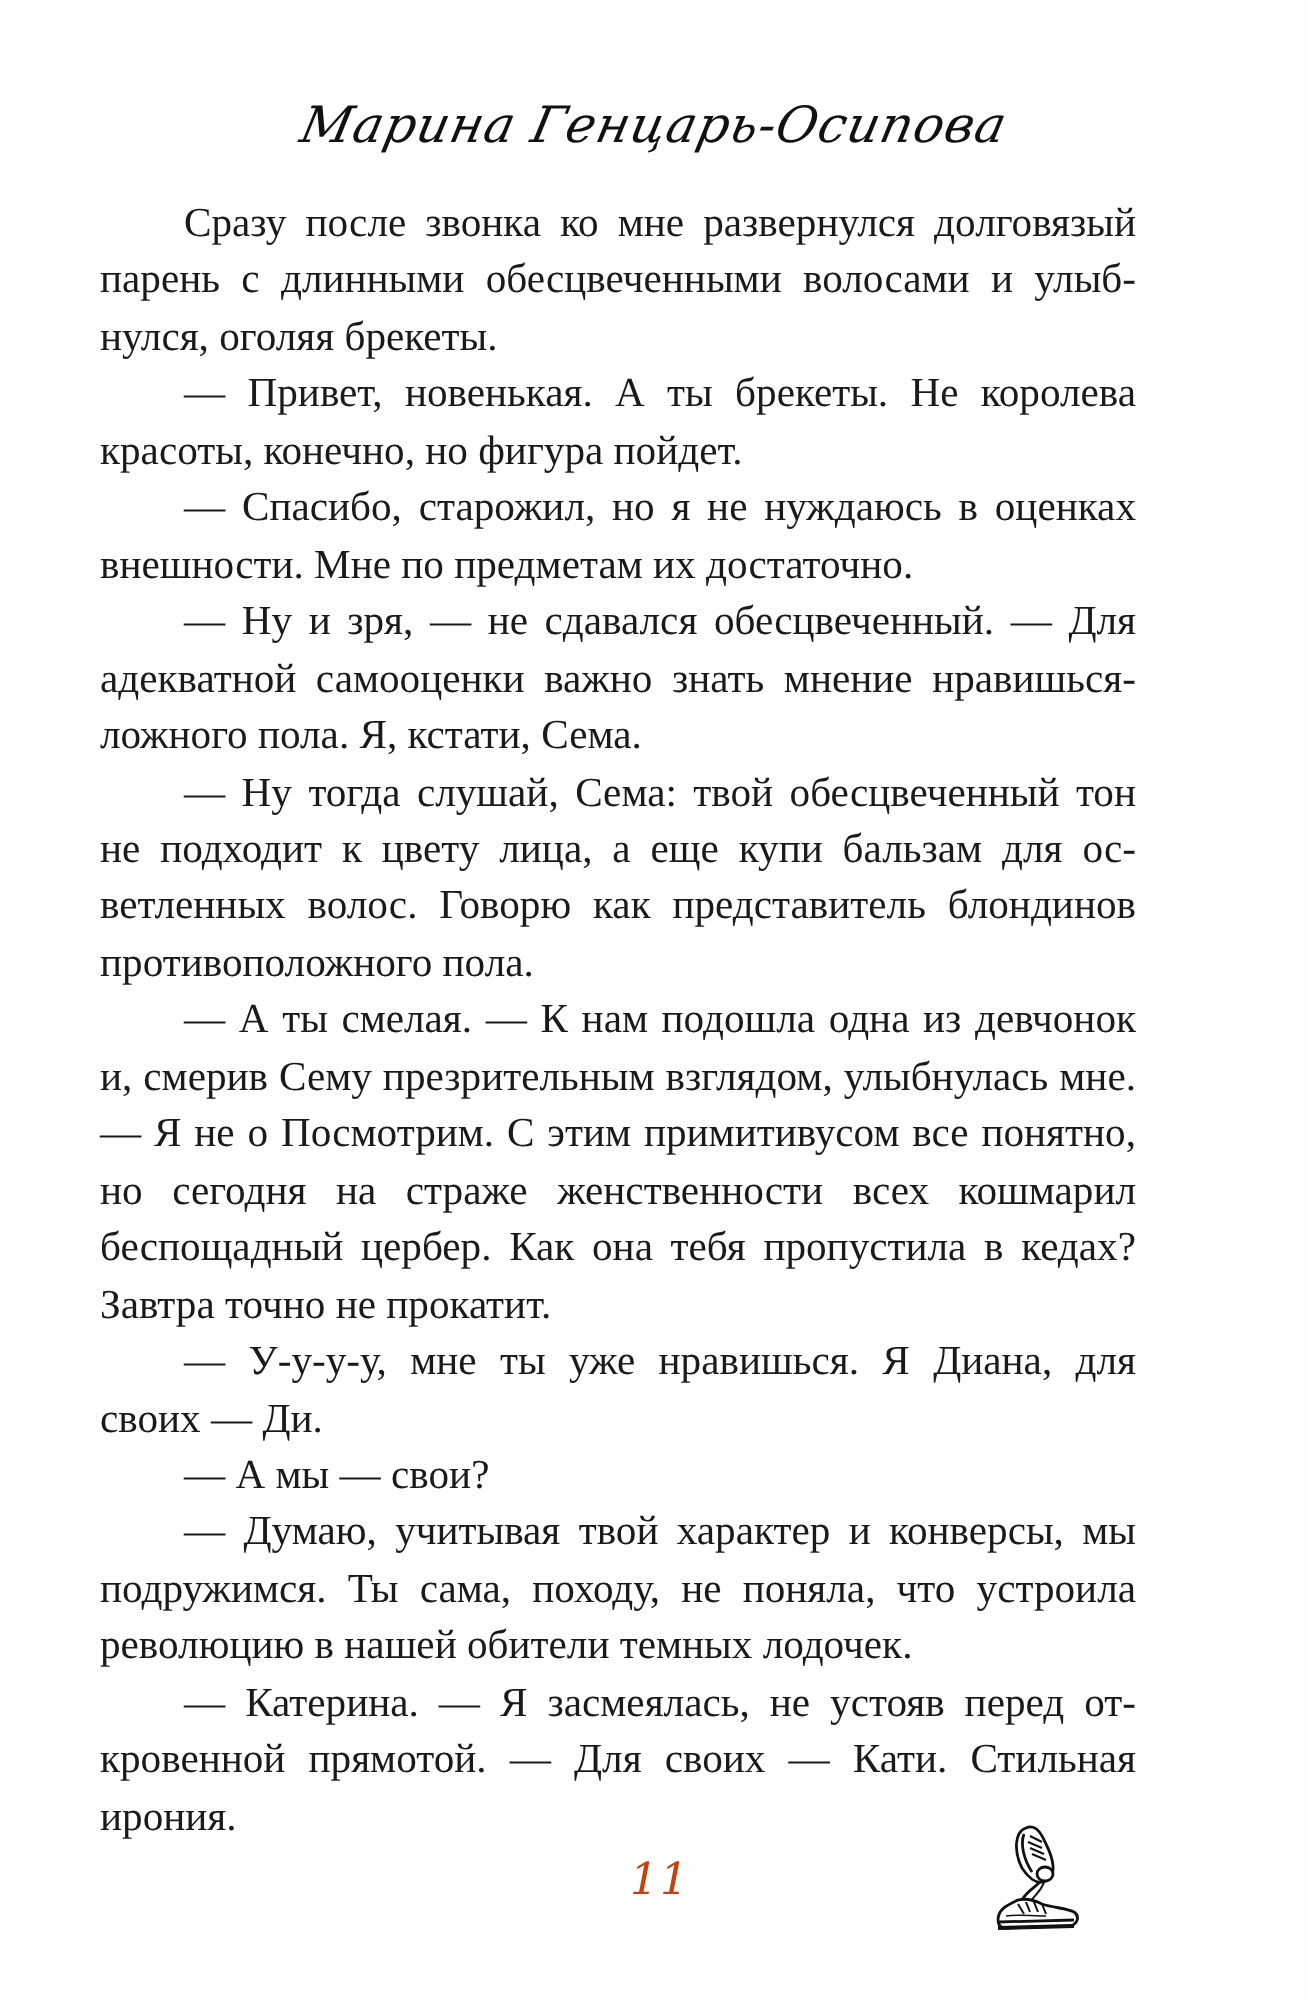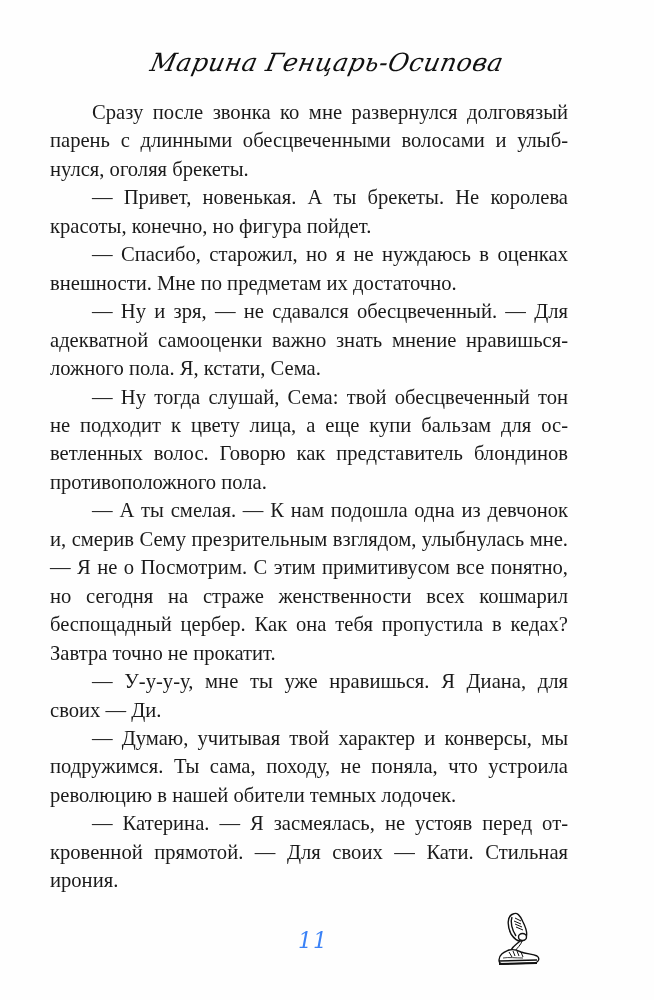--- a/index.html
+++ b/index.html
@@ -46,26 +46,26 @@
       color: #1a1a1a;
       text-align: justify;
       hyphens: manual;
     }
     .body-text p {
       margin: 0;
       text-indent: 42px;
     }
     .page-number {
       position: absolute;
-      left: 298px;
+      left: 315px;
       top: 928px;
       font-family: "DejaVu Serif", serif;
       font-style: italic;
       font-size: 22px;
-      color: #3b82f6;
+      color: #c2410c;
       letter-spacing: 1px;
     }
     .sneaker {
       position: absolute;
       left: 495px;
       top: 910px;
       width: 60px;
       height: 62px;
     }
   </style>
@@ -77,20 +77,21 @@
   <div class="running-header">Марина Генцарь-Осипова</div>
 
   <div class="body-text">
     <p>Сразу после звонка ко мне развернулся долговязый парень с длинными обесцвеченными волосами и улыб­нулся, оголяя брекеты.</p>
     <p>— Привет, новенькая. А ты брекеты. Не королева красоты, конечно, но фигура пойдет.</p>
     <p>— Спасибо, старожил, но я не нуждаюсь в оценках внешности. Мне по предметам их достаточно.</p>
     <p>— Ну и зря, — не сдавался обесцвеченный. — Для адекватной самооценки важно знать мнение нравишься­ложного пола. Я, кстати, Сема.</p>
     <p>— Ну тогда слушай, Сема: твой обесцвеченный тон не подходит к цвету лица, а еще купи бальзам для ос­ветленных волос. Говорю как представитель блондинов противоположного пола.</p>
     <p>— А ты смелая. — К нам подошла одна из девчо­нок и, смерив Сему презрительным взглядом, улыбну­лась мне. — Я не о Посмотрим. С этим примитивусом все понятно, но сегодня на страже женственности всех кошмарил беспощадный цербер. Как она тебя пропусти­ла в кедах? Завтра точно не прокатит.</p>
     <p>— У-у-у-у, мне ты уже нравишься. Я Диана, для своих — Ди.</p>
+    <p>— А мы — свои?</p>
     <p>— Думаю, учитывая твой характер и конверсы, мы подружимся. Ты сама, походу, не поняла, что устроила революцию в нашей обители темных лодочек.</p>
     <p>— Катерина. — Я засмеялась, не устояв перед от­кровенной прямотой. — Для своих — Кати. Стильная ирония.</p>
   </div>
 
   <div class="page-number">11</div>
 
   <svg class="sneaker" viewBox="0 0 60 62">
 
     <g fill="none" stroke="#111" stroke-width="1.4">
       <path d="M18 4 C 12 6, 12 16, 16 24 C 20 30, 24 33, 29 30 C 33 27, 32 20, 28 12 C 25 5, 22 2, 18 4 Z" fill="#fff"></path>

